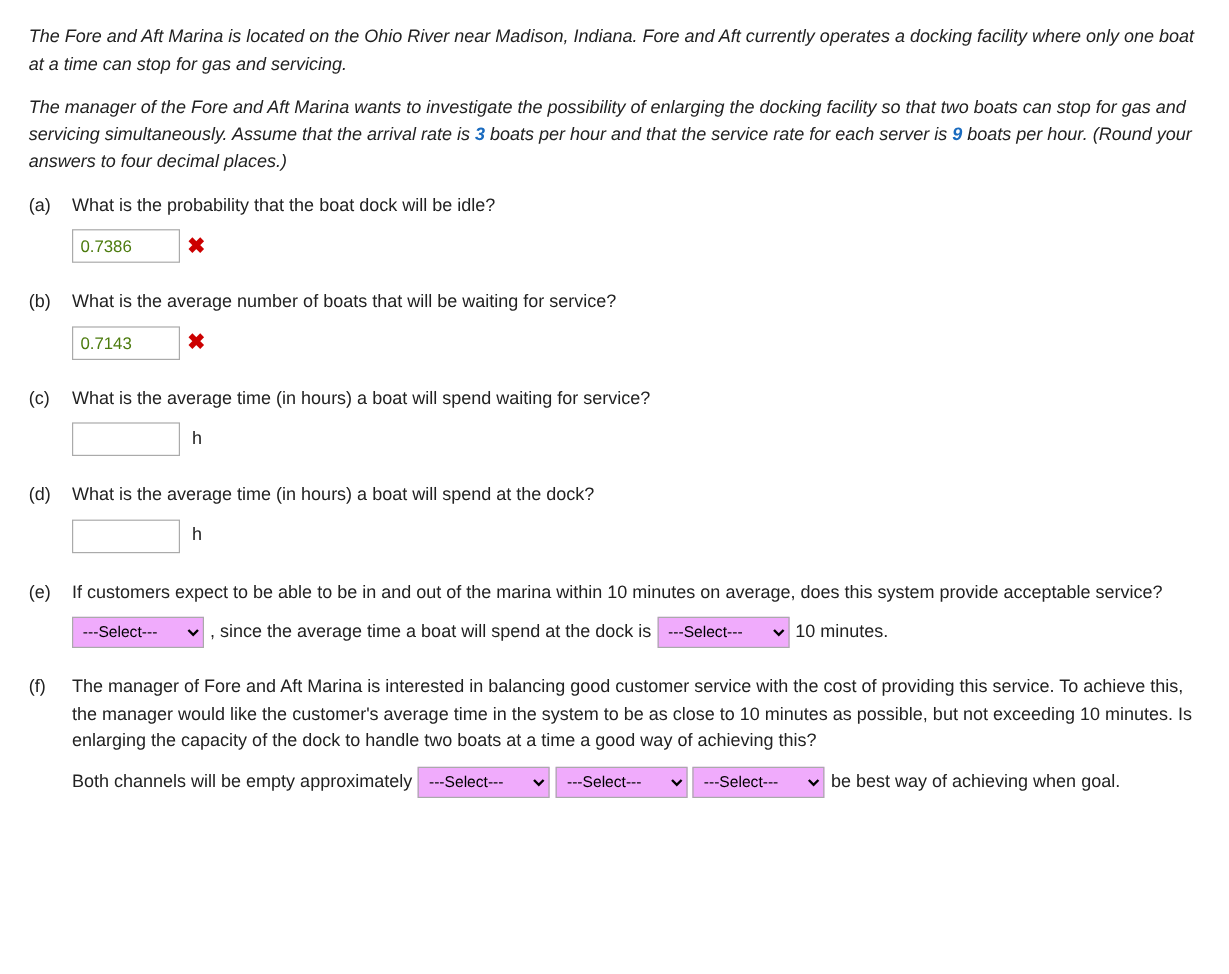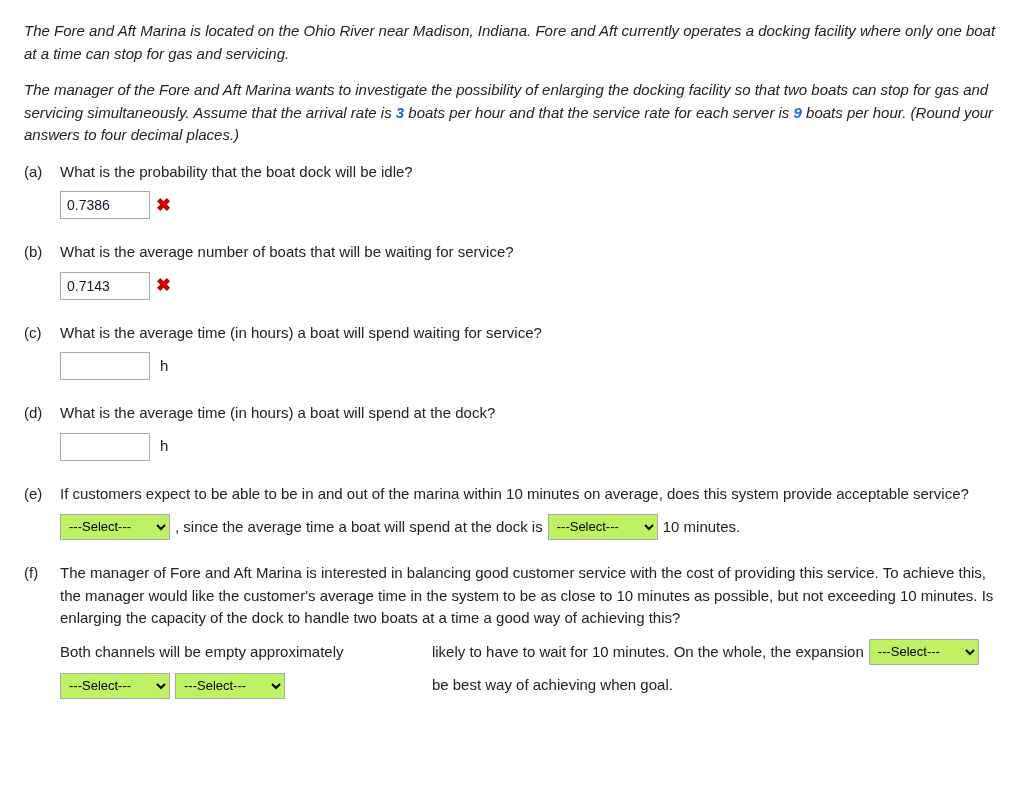--- a/index.html
+++ b/index.html
@@ -53,41 +53,41 @@
       margin-top: 4px;
       gap: 6px;
     }
 
     .answer-input {
       width: 90px;
       height: 28px;
       border: 1px solid #aaa;
       padding: 2px 6px;
       font-size: 14px;
-      color: #0f172a;
+      color: #4d7c0f;
     }
 
     .x-icon {
       color: #cc0000;
       font-size: 18px;
       font-weight: bold;
       cursor: pointer;
     }
 
     .unit-label {
       font-size: 15px;
       margin-left: 4px;
     }
 
     .select-inline {
       height: 26px;
       border: 1px solid #aaa;
       font-size: 13px;
       padding: 1px 4px;
-      background: #bef264;
+      background: #f0abfc;
       cursor: pointer;
       min-width: 110px;
     }
 
     .answer-row-inline {
       display: flex;
       align-items: center;
       margin-left: 36px;
       margin-top: 6px;
       flex-wrap: wrap;
@@ -207,21 +207,20 @@
         <option>71.43</option>
         <option>28.57</option>
       </select>
       <select class="select-inline">
         <option>---Select---</option>
         <option>are</option>
         <option>are not</option>
       </select>
     </div>
     <div class="inline-row">
-      <span class="sub-text">likely to have to wait for 10 minutes. On the whole, the expansion</span>
       <select class="select-inline">
         <option>---Select---</option>
         <option>would</option>
         <option>would not</option>
       </select>
       <span class="sub-text">be best way of achieving when goal.</span>
     </div>
   </div>
 </div>
 

